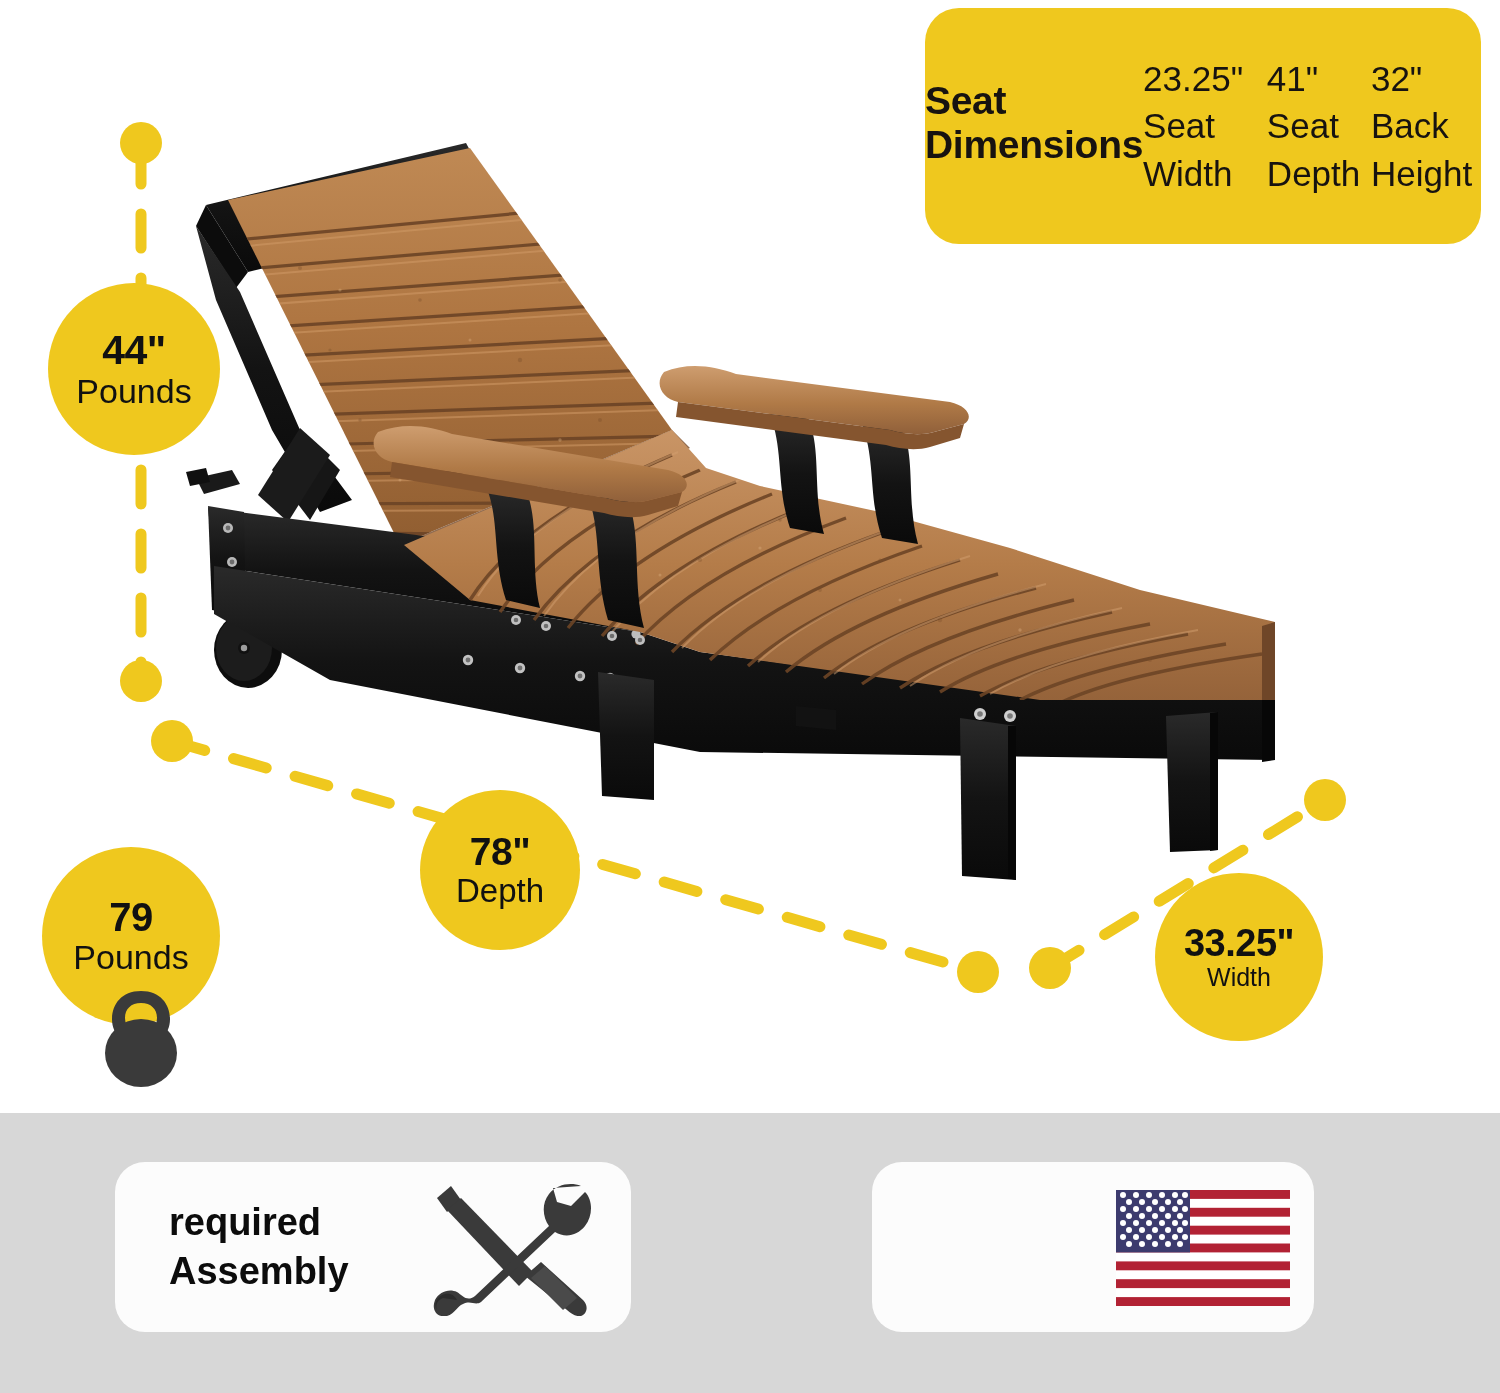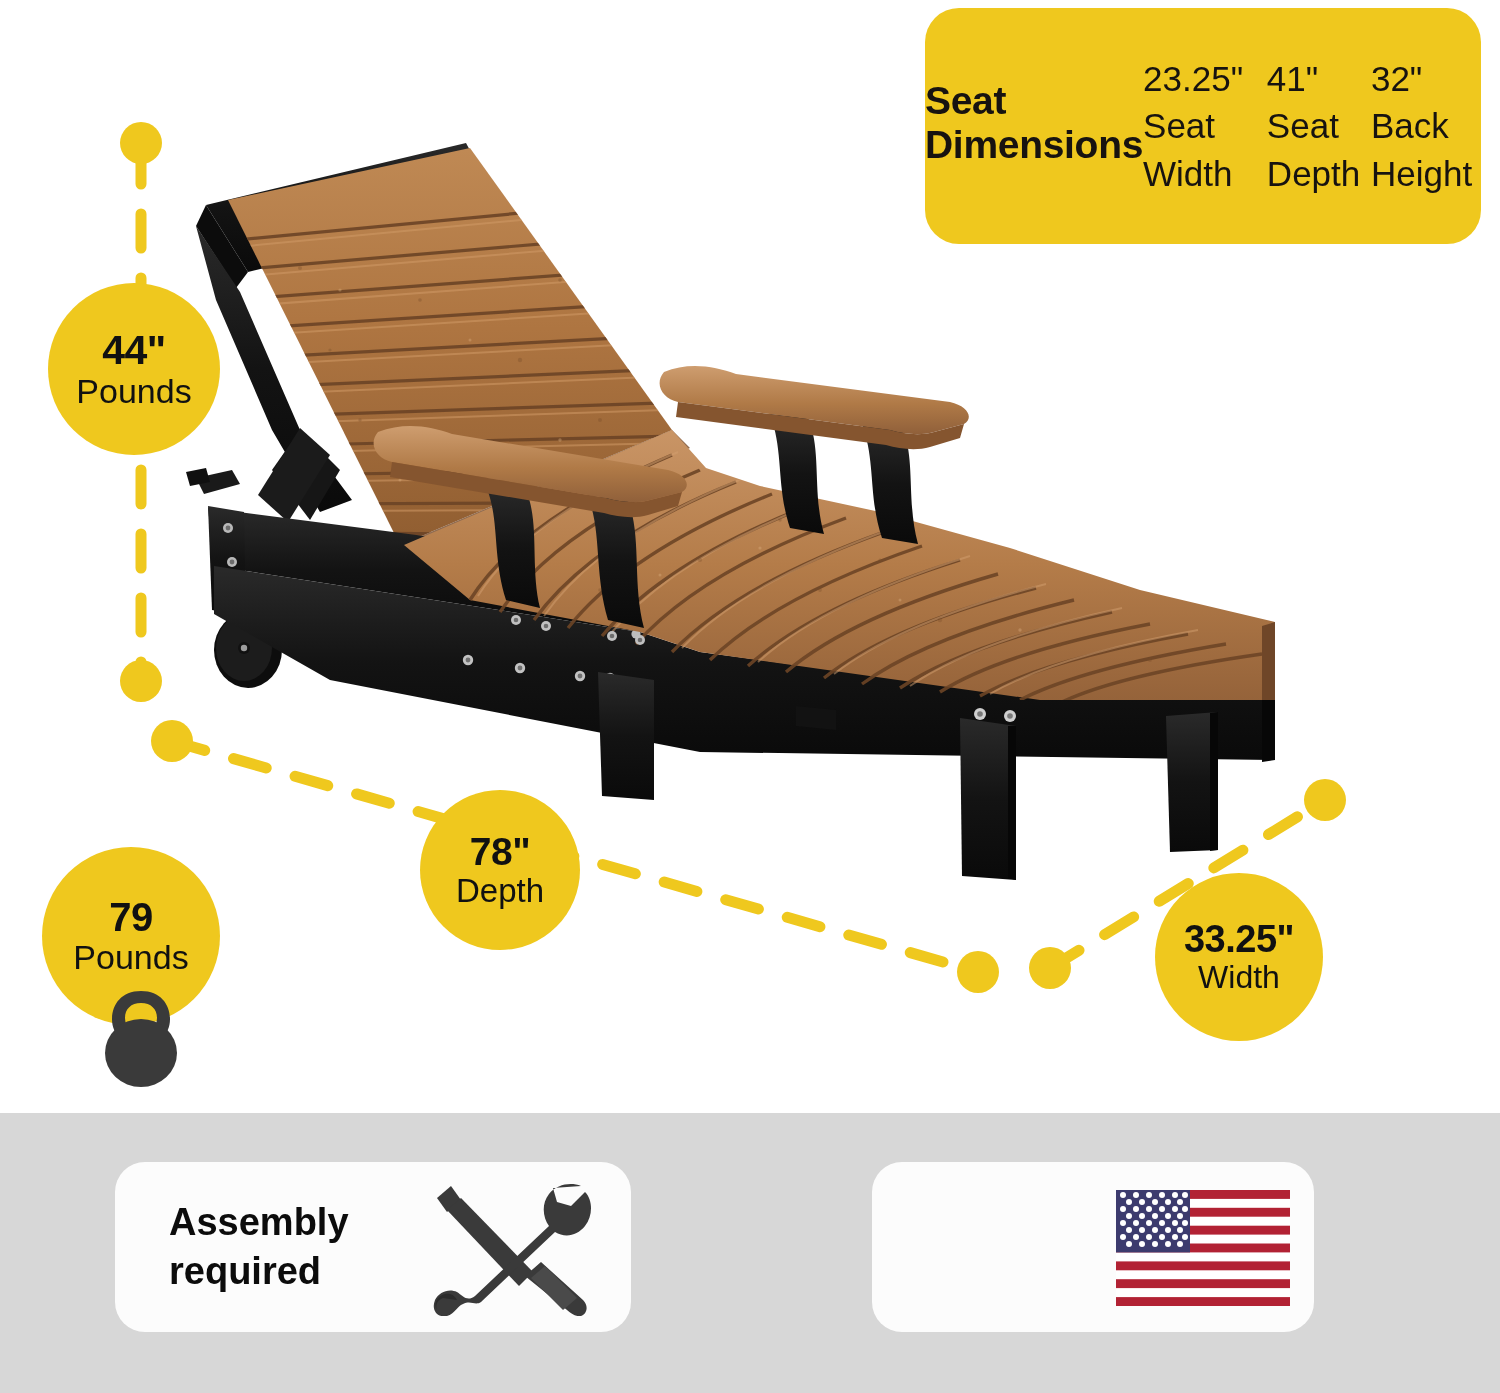--- a/index.html
+++ b/index.html
@@ -28,21 +28,21 @@
   #badge-height{left:48px;top:283px;width:172px;height:172px;background:#EFC81E;}
   #badge-height .v{font-size:41px;}
   #badge-height .u{font-size:34px;margin-top:2px;}
 
   #badge-depth{left:420px;top:790px;width:160px;height:160px;background:#EFC81E;}
   #badge-depth .v{font-size:39px;}
   #badge-depth .u{font-size:33px;margin-top:2px;}
 
   #badge-width{left:1155px;top:873px;width:168px;height:168px;background:#EFC81E;}
   #badge-width .v{font-size:38px;}
-  #badge-width .u{font-size:32px;margin-top:2px;}
+  #badge-width .u{font-size:25px;margin-top:2px;}
 
   #badge-weight{left:42px;top:847px;width:178px;height:178px;background:#EFC81E;}
   #badge-weight .v{font-size:40px;}
   #badge-weight .u{font-size:34px;margin-top:2px;}
 
   #kettlebell{position:absolute;left:88px;top:986px;width:106px;height:104px;}
 
   
   #seat-card{
     position:absolute;left:925px;top:8px;width:556px;height:236px;
@@ -374,22 +374,22 @@
     <div class="title">Seat Dimensions</div>
     <div class="line">23.25" Seat Width</div>
     <div class="line">41" Seat Depth</div>
     <div class="line">32" Back Height</div>
   </div>
 
   <div id="footer"></div>
 
   <div class="fcard" id="card-assembly">
     <div class="ftext">
+      <div>required</div>
       <div>Assembly</div>
-      <div>required</div>
     </div>
     <svg id="tools-icon" viewBox="0 0 180 136">
 
       <g fill="#3A3A3A">
         <path d="M16 18 L30 6 L40 20 L26 32 Z"></path>
         <path d="M26 30 L40 18 L112 92 L98 106 Z"></path>
         <path d="M104 96 L120 82 L162 120 C168 126 166 134 160 136 C156 137 150 134 146 130 Z"></path>
         <path d="M110 98 L124 86 L156 118 L142 130 Z" fill="#4a4a4a"></path>
       </g>
 

